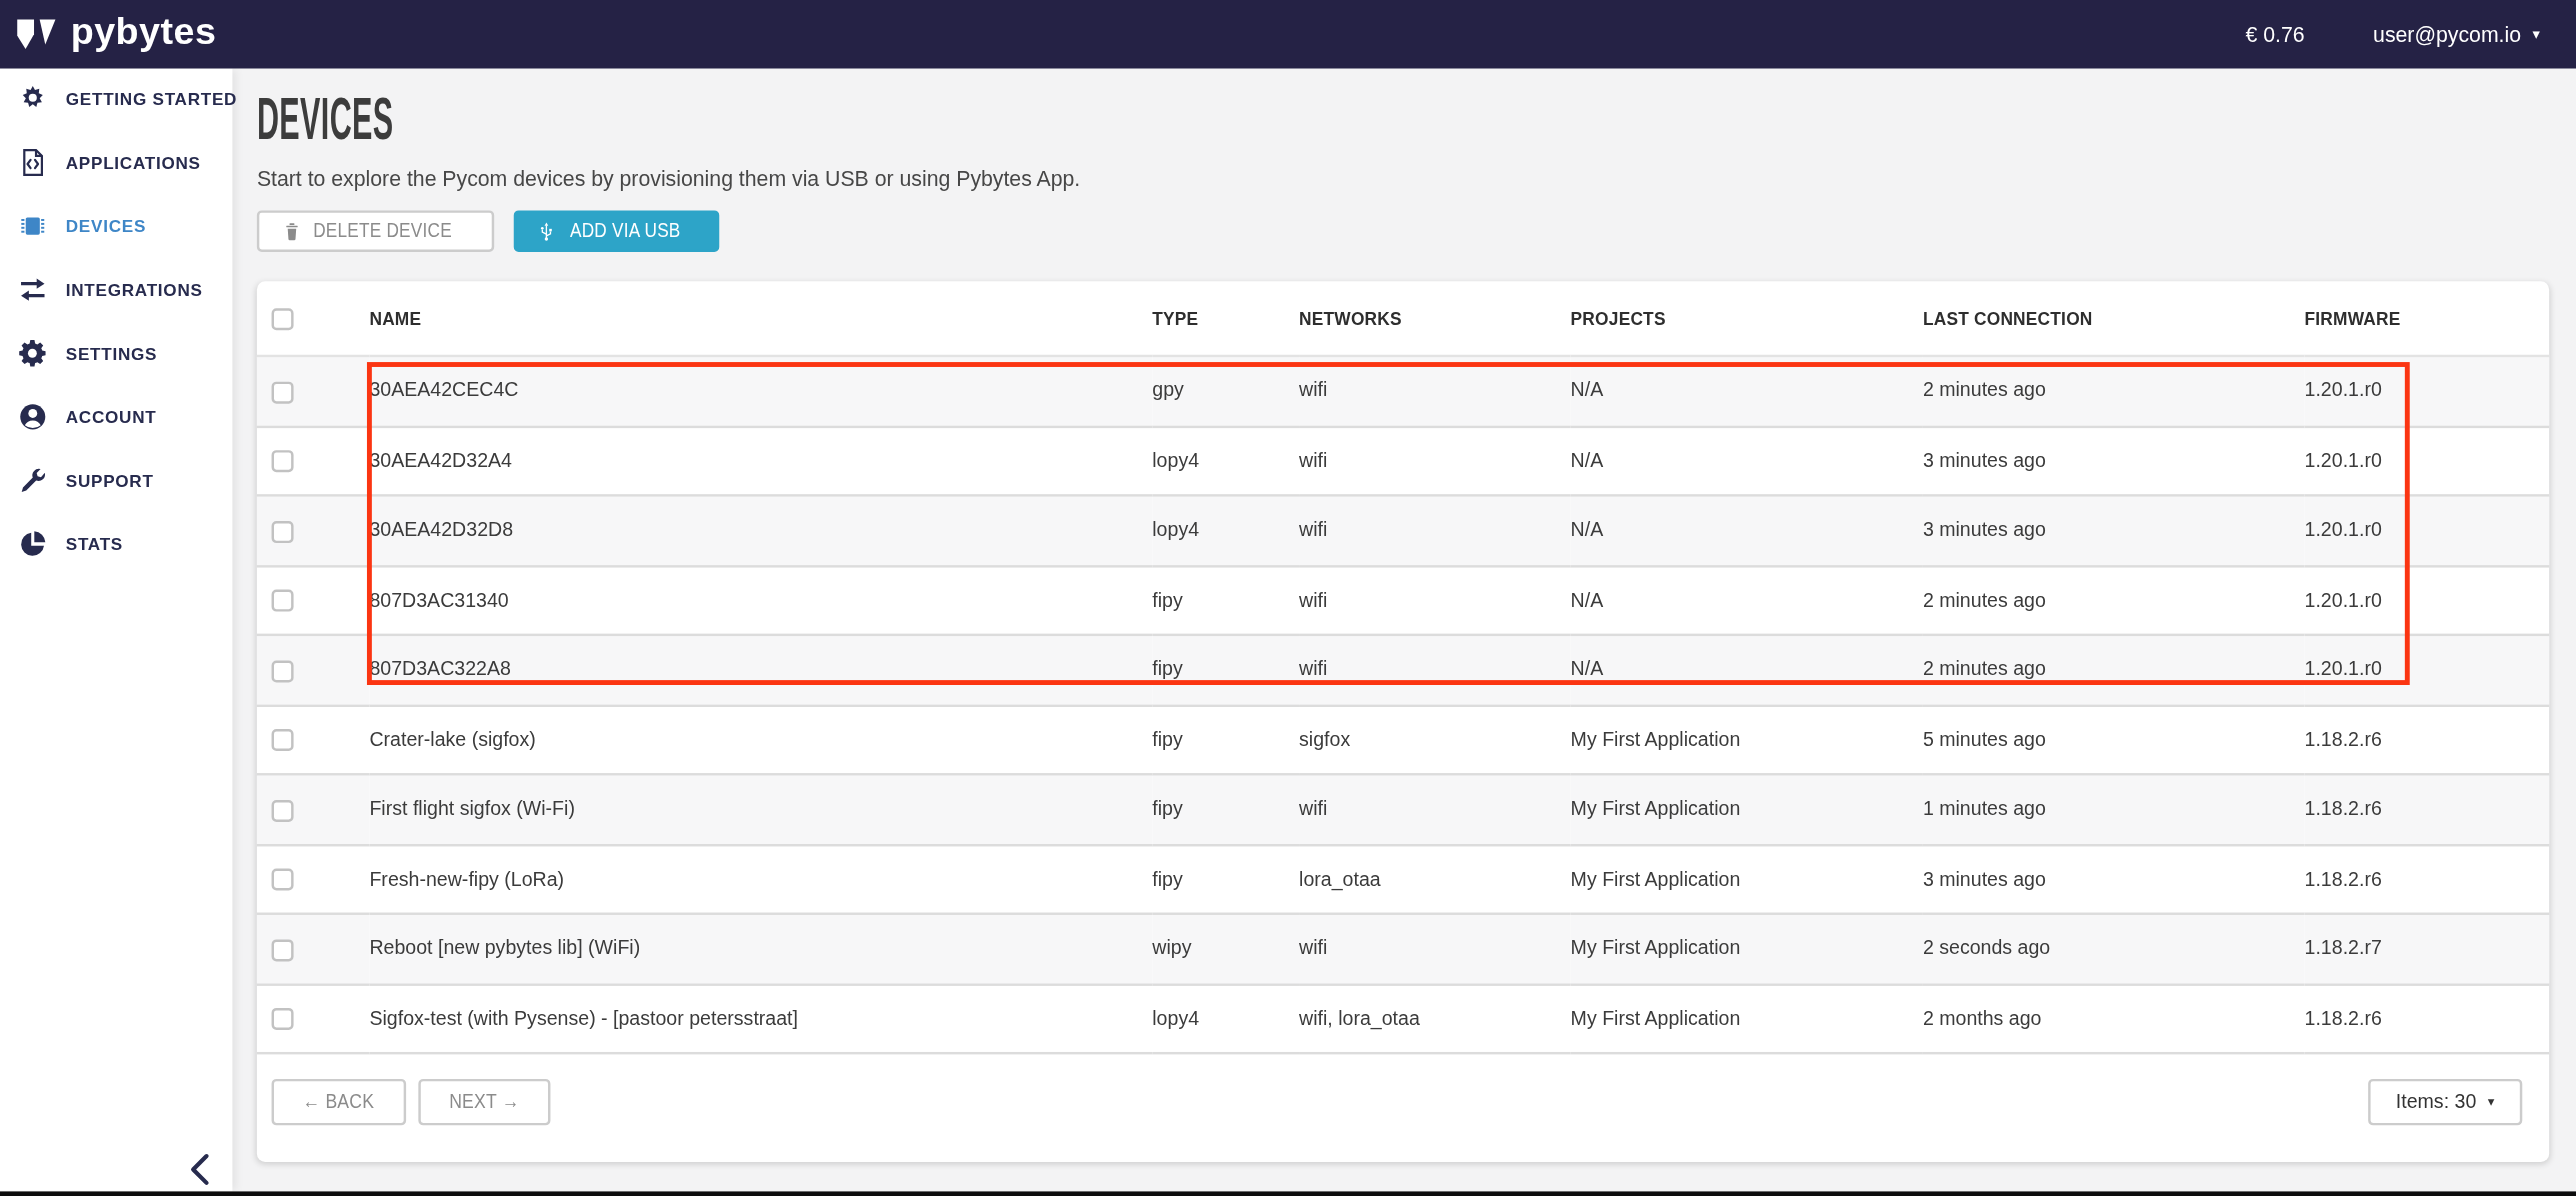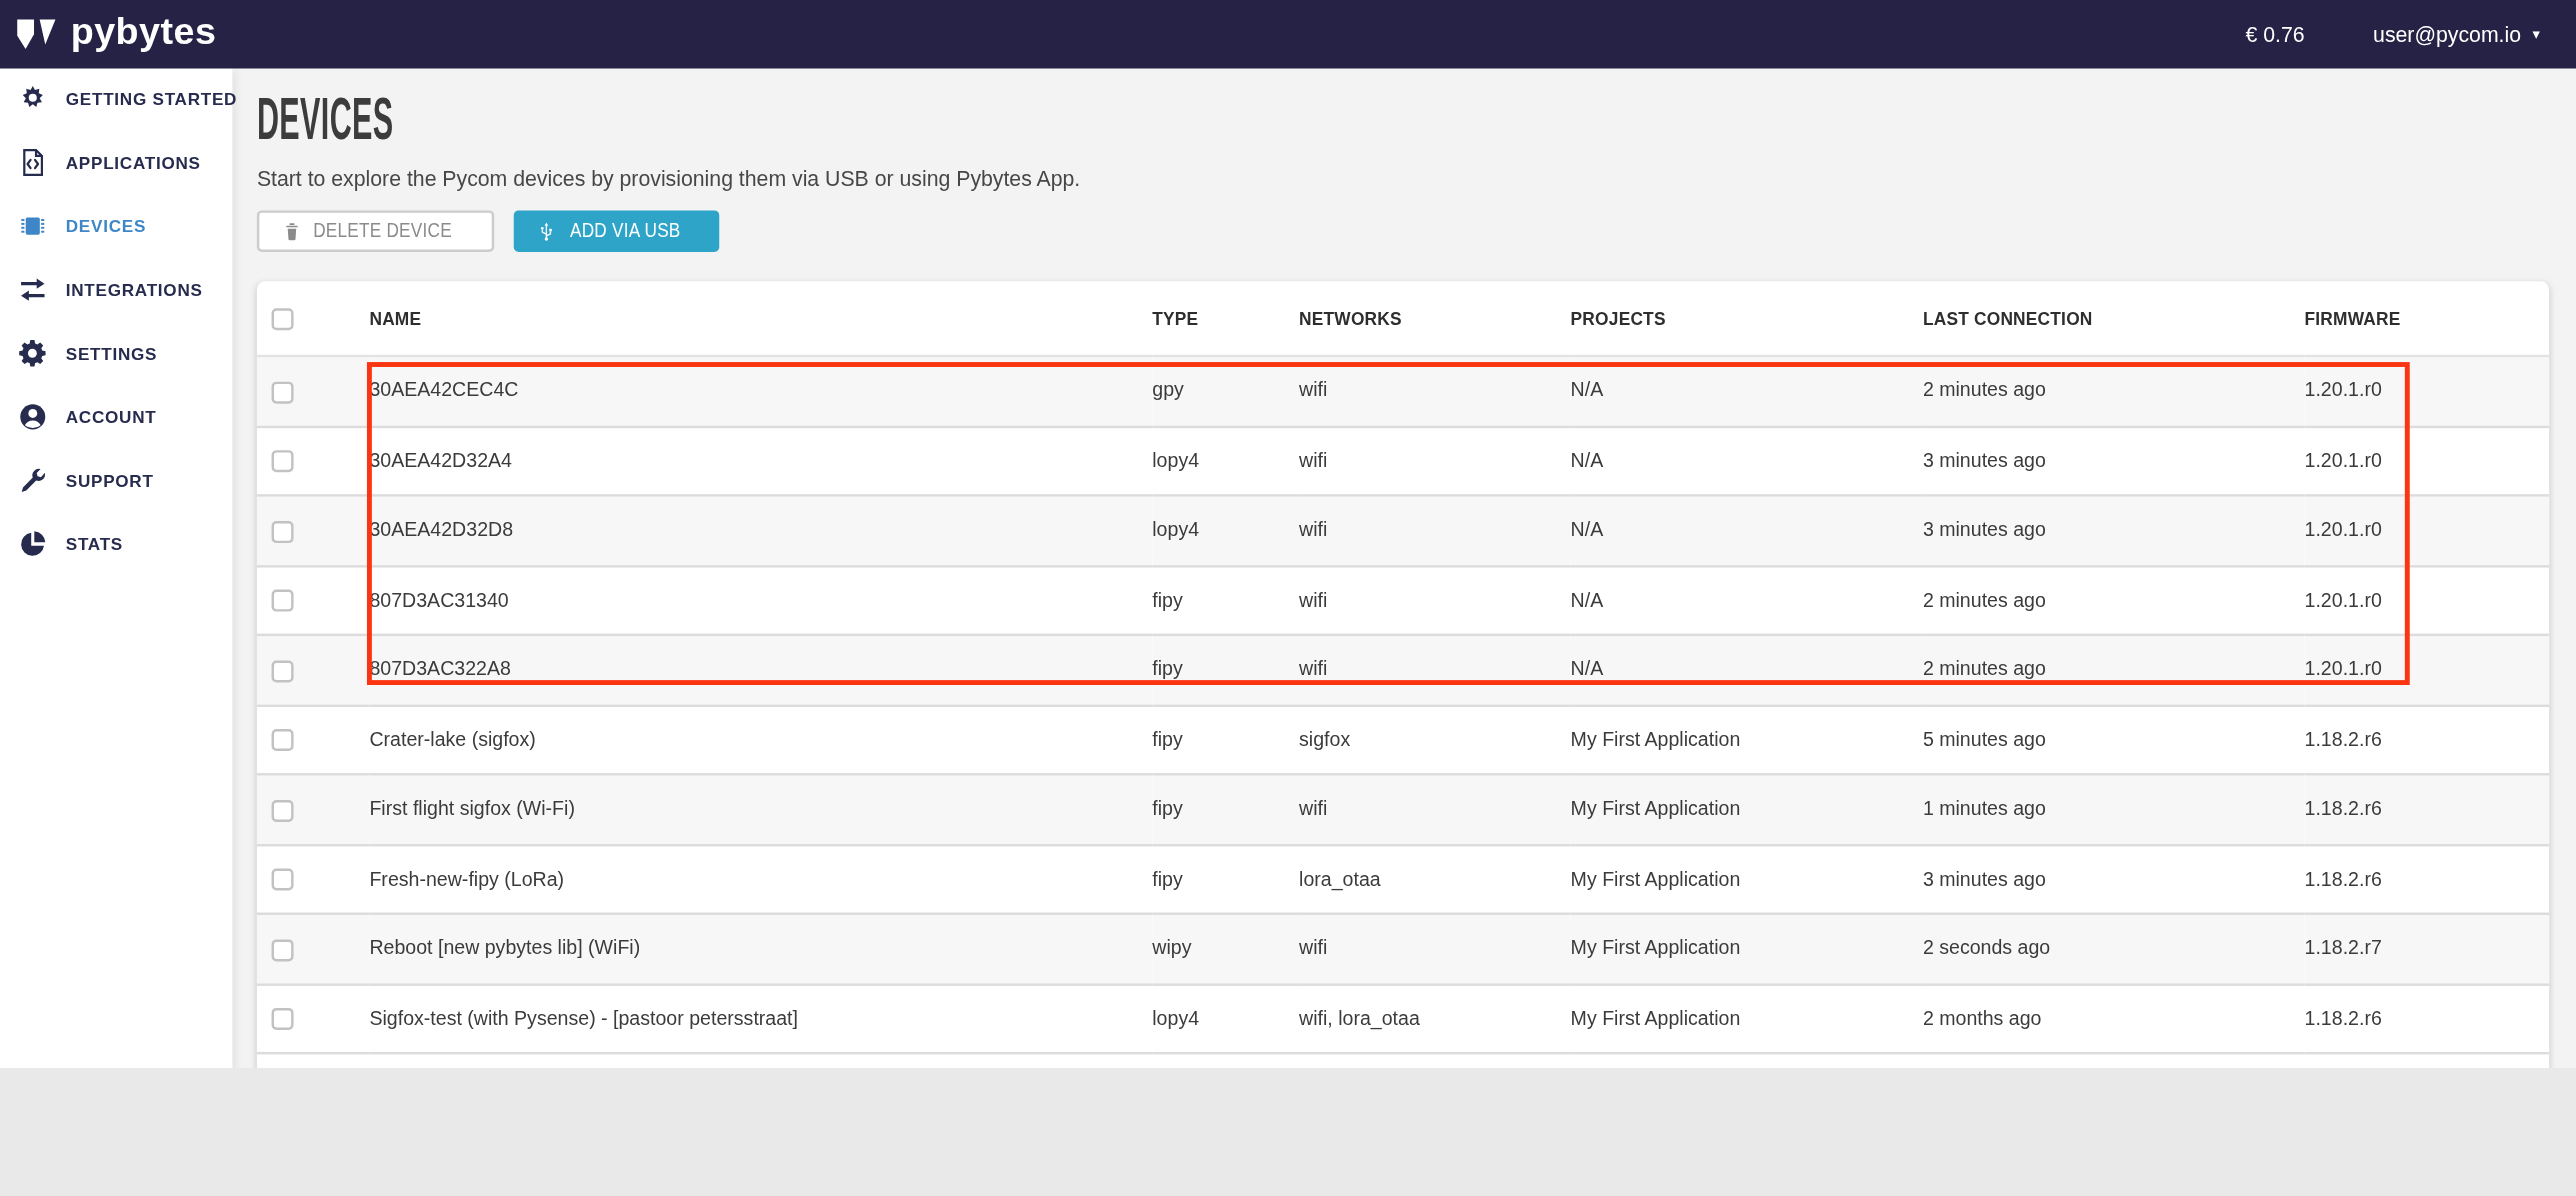--- a/index.html
+++ b/index.html
@@ -1,17 +1,17 @@
 <!DOCTYPE html>
 <html style="font-size:10.7px"><head>
 <meta charset="utf-8">
 <style>
   html,body{margin:0;padding:0;background:#e9e9e9;}
   body{width:2576px;height:1196px;overflow:hidden;}
-  #viewport{width:2576px;height:1068px;position:relative;overflow:hidden;}
+  #viewport{width:2576px;height:1196px;position:relative;overflow:hidden;}
   #app{width:1053px;height:489px;position:relative;transform:scale(2.44643);transform-origin:0 0;
        background:#f3f3f4;font-family:"Liberation Sans",sans-serif;-webkit-font-smoothing:antialiased;}
 
   
   .topbar{position:absolute;left:0;top:0;right:0;height:27.5px;background:#252245;display:flex;
           align-items:center;padding:0 14.8px 0 6.7px;box-sizing:border-box;color:#fff;z-index:6;}
   .logo{display:flex;align-items:center;gap:4.7px;cursor:pointer;}
   .logo svg{width:17.5px;height:16px;display:block;}
   .logo-text{font-size:15.4px;font-weight:bold;letter-spacing:0.2px;line-height:1;padding-bottom:2px;}
   .topbar-right{margin-left:auto;display:flex;align-items:center;gap:28px;font-size:8.7px;}

